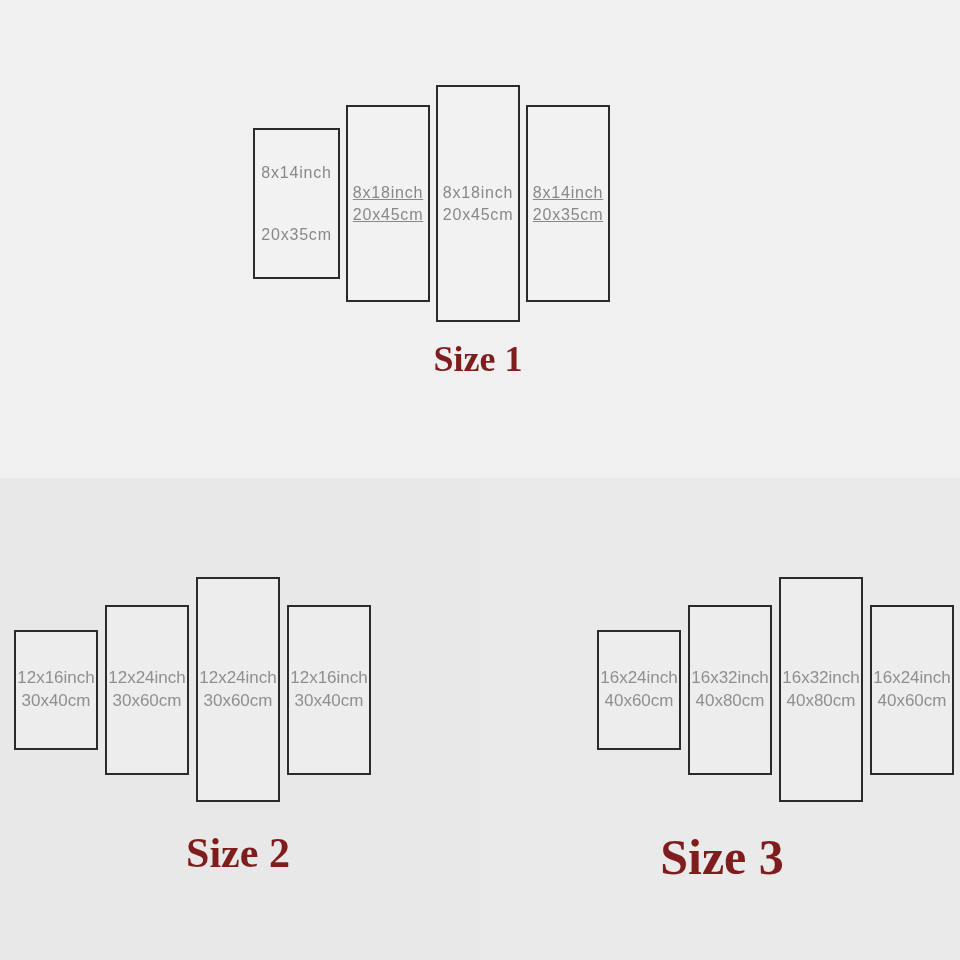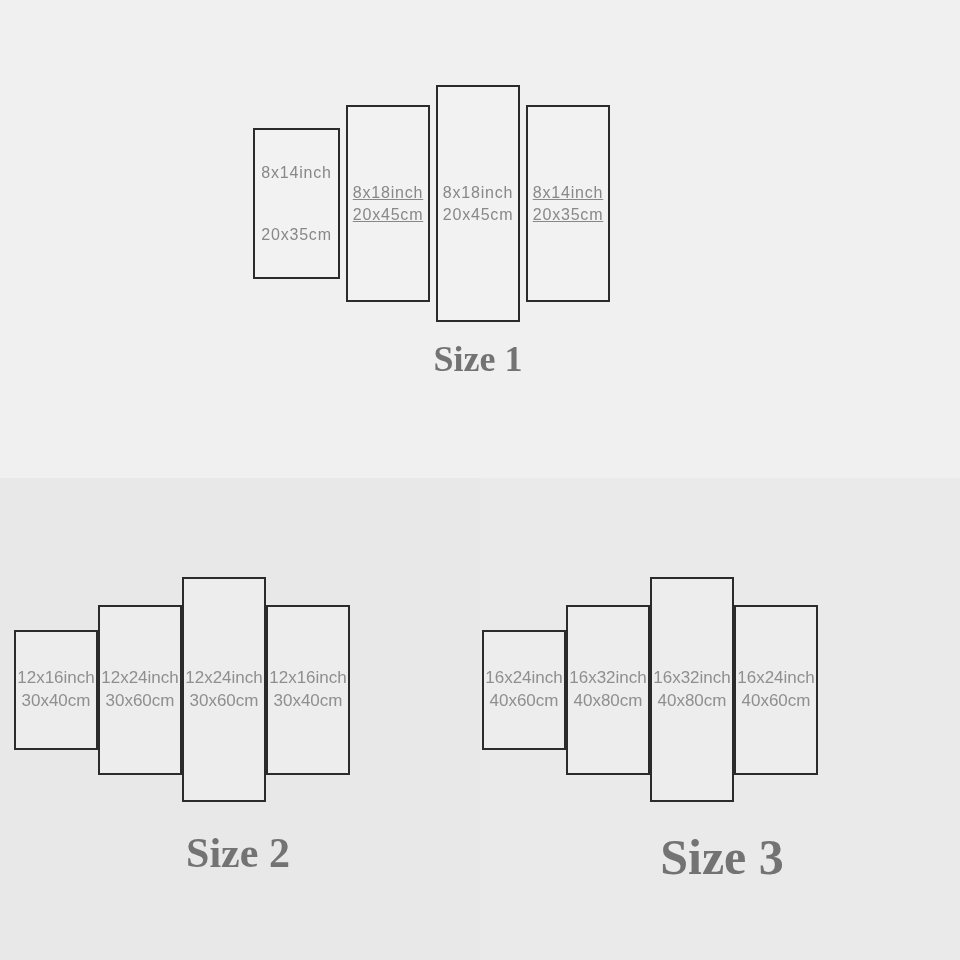--- a/index.html
+++ b/index.html
@@ -25,34 +25,34 @@
   .panel .dim { display: block; white-space: nowrap; }
 
   
   .group-1 { left: 253px; top: 85px; width: 450px; height: 237px; gap: 6px; }
   .group-1 .panel { background: #f2f2f3; color: #888888; font-size: 16px; letter-spacing: 0.8px; }
   .group-1 .panel:nth-child(1), .group-1 .panel:nth-child(5) { width: 87px; height: 151px; gap: 40px; }
   .group-1 .panel:nth-child(2), .group-1 .panel:nth-child(4) { width: 84px; height: 197px; text-decoration: underline; }
   .group-1 .panel:nth-child(3) { width: 84px; height: 237px; }
 
   
-  .group-2, .group-3 { width: 448px; height: 225px; top: 577px; }
+  .group-2, .group-3 { width: 448px; height: 225px; gap: 7px; top: 577px; }
   .group-2 { left: 14px; }
-  .group-3 { left: 482px; }
+  .group-3 { left: 506px; justify-content: flex-end; }
   .group-2 .panel, .group-3 .panel { background: #ededee; color: #8f8f8f; font-size: 17px; }
   .group-2 .panel:nth-child(1), .group-2 .panel:nth-child(5),
   .group-3 .panel:nth-child(1), .group-3 .panel:nth-child(5) { width: 84px; height: 120px; }
   .group-2 .panel:nth-child(2), .group-2 .panel:nth-child(4),
   .group-3 .panel:nth-child(2), .group-3 .panel:nth-child(4) { width: 84px; height: 170px; }
   .group-2 .panel:nth-child(3), .group-3 .panel:nth-child(3) { width: 84px; height: 225px; }
 
   .size-label {
     position: absolute; text-align: center;
     font-family: "Liberation Serif", serif; font-weight: bold;
-    color: #737373; line-height: 1;
+    color: #7f1d1d; line-height: 1;
   }
   .size-label-1 { left: 253px; width: 450px; top: 341px; font-size: 36px; }
   .size-label-2 { left: 14px;  width: 448px; top: 832px; font-size: 42px; }
   .size-label-3 { left: 498px; width: 448px; top: 832px; font-size: 50px; }
 </style>
 </head>
 <body>
 
 <div class="section top-section"></div>
 <div class="section bottom-left-section"></div>

